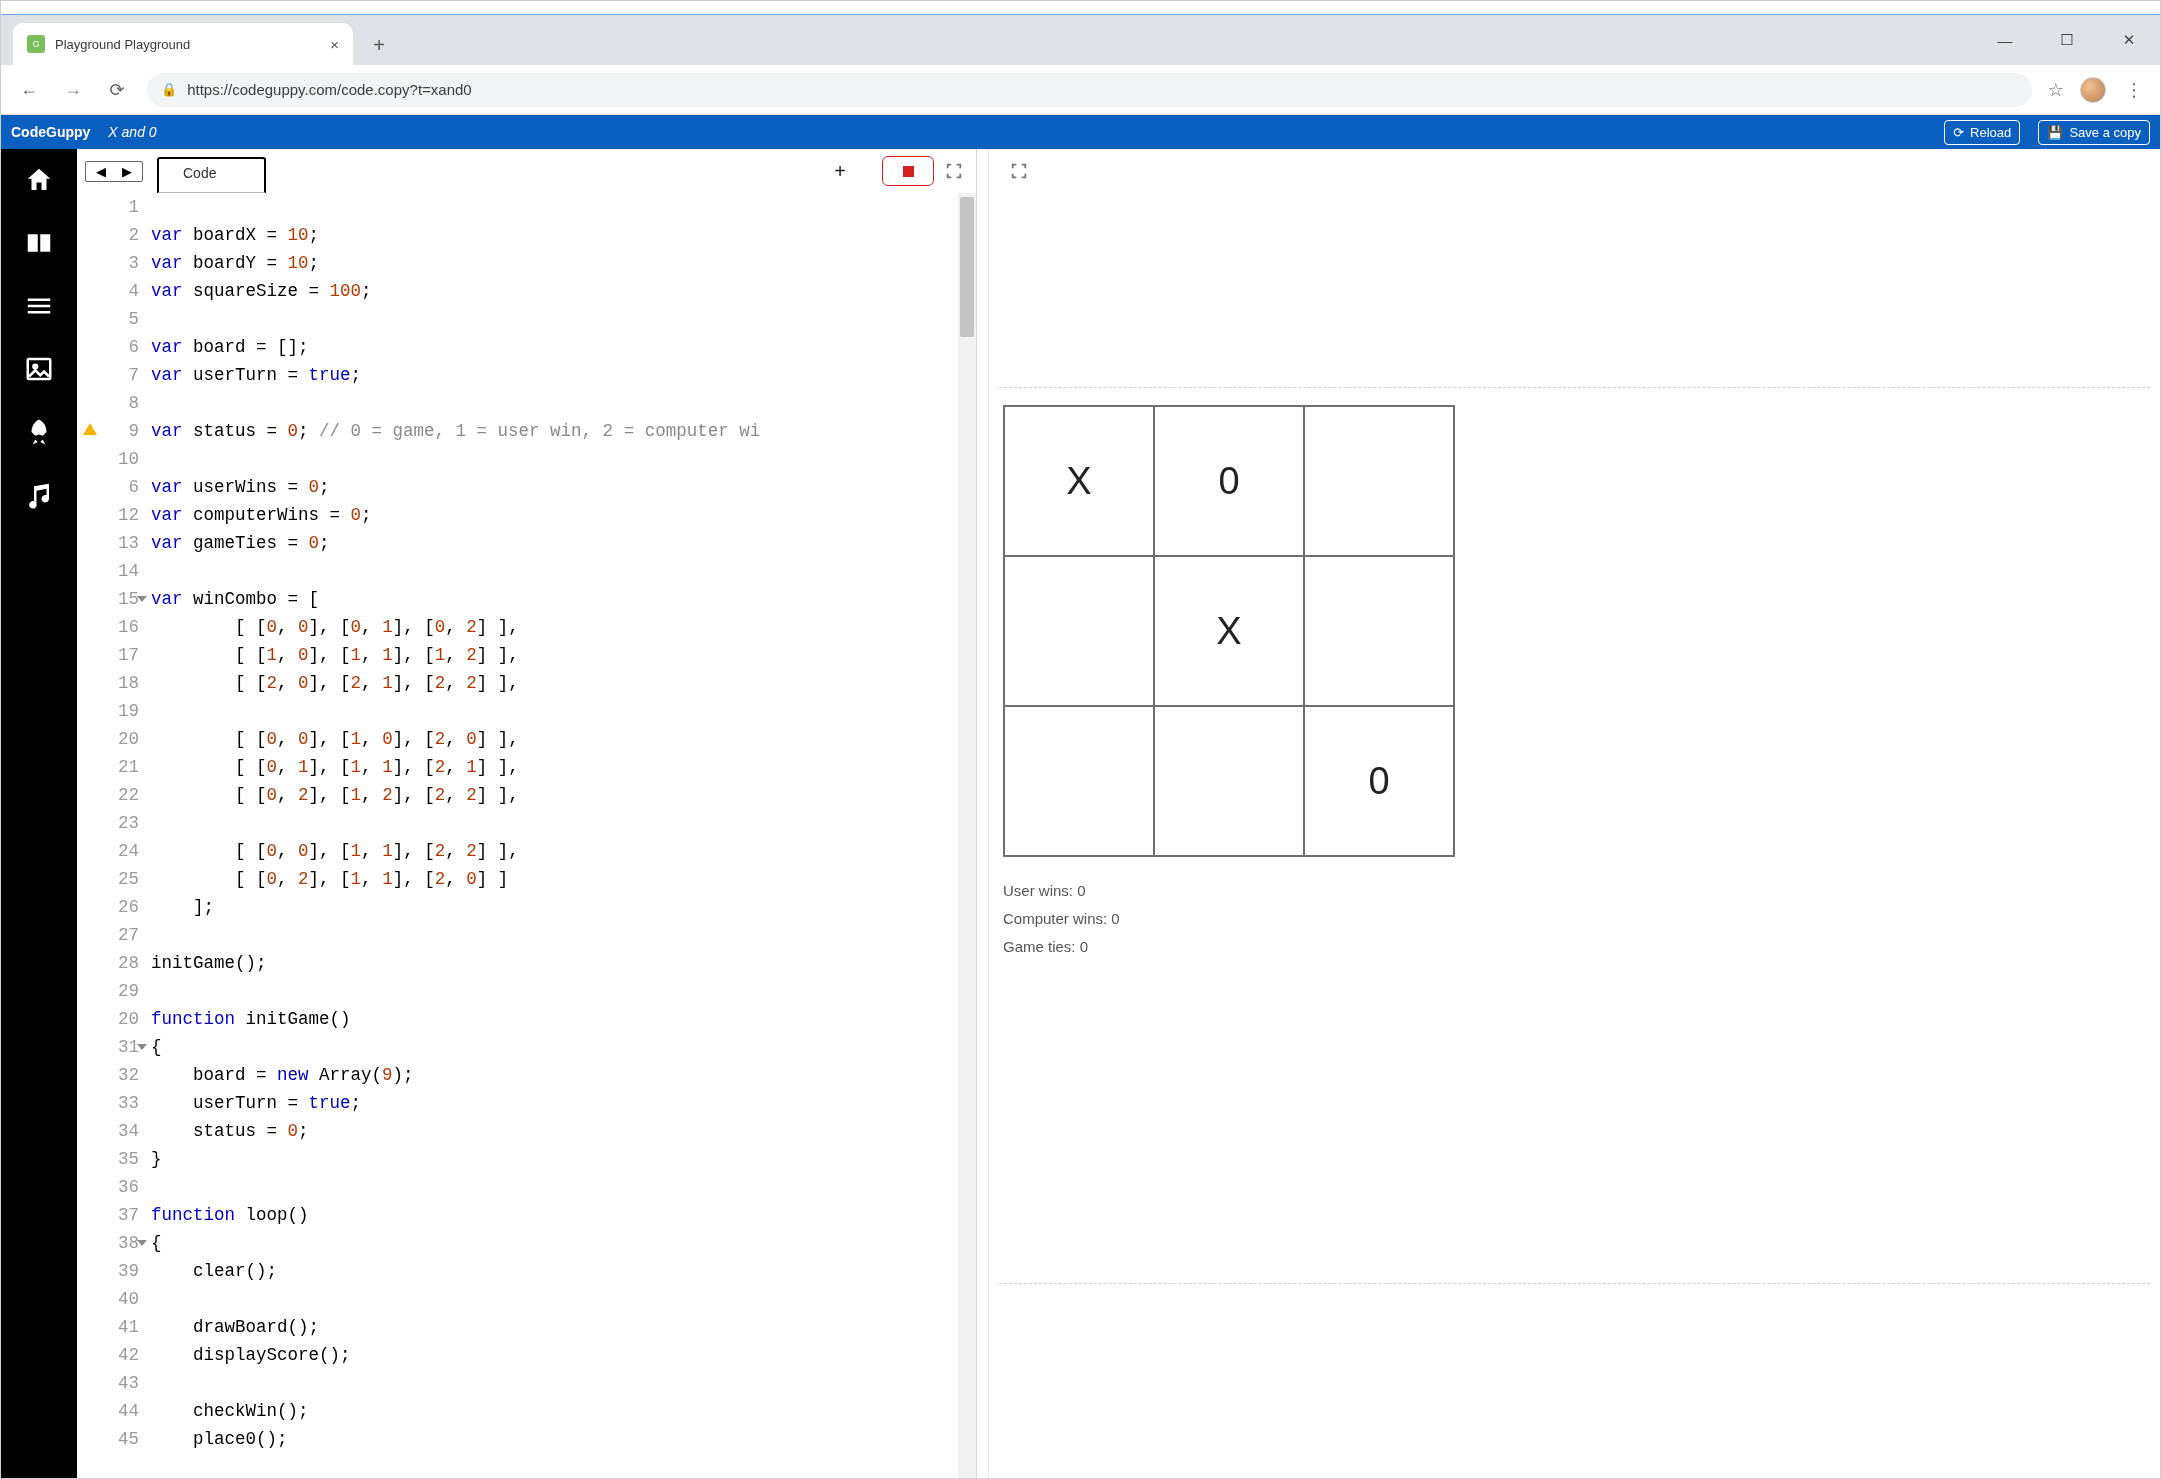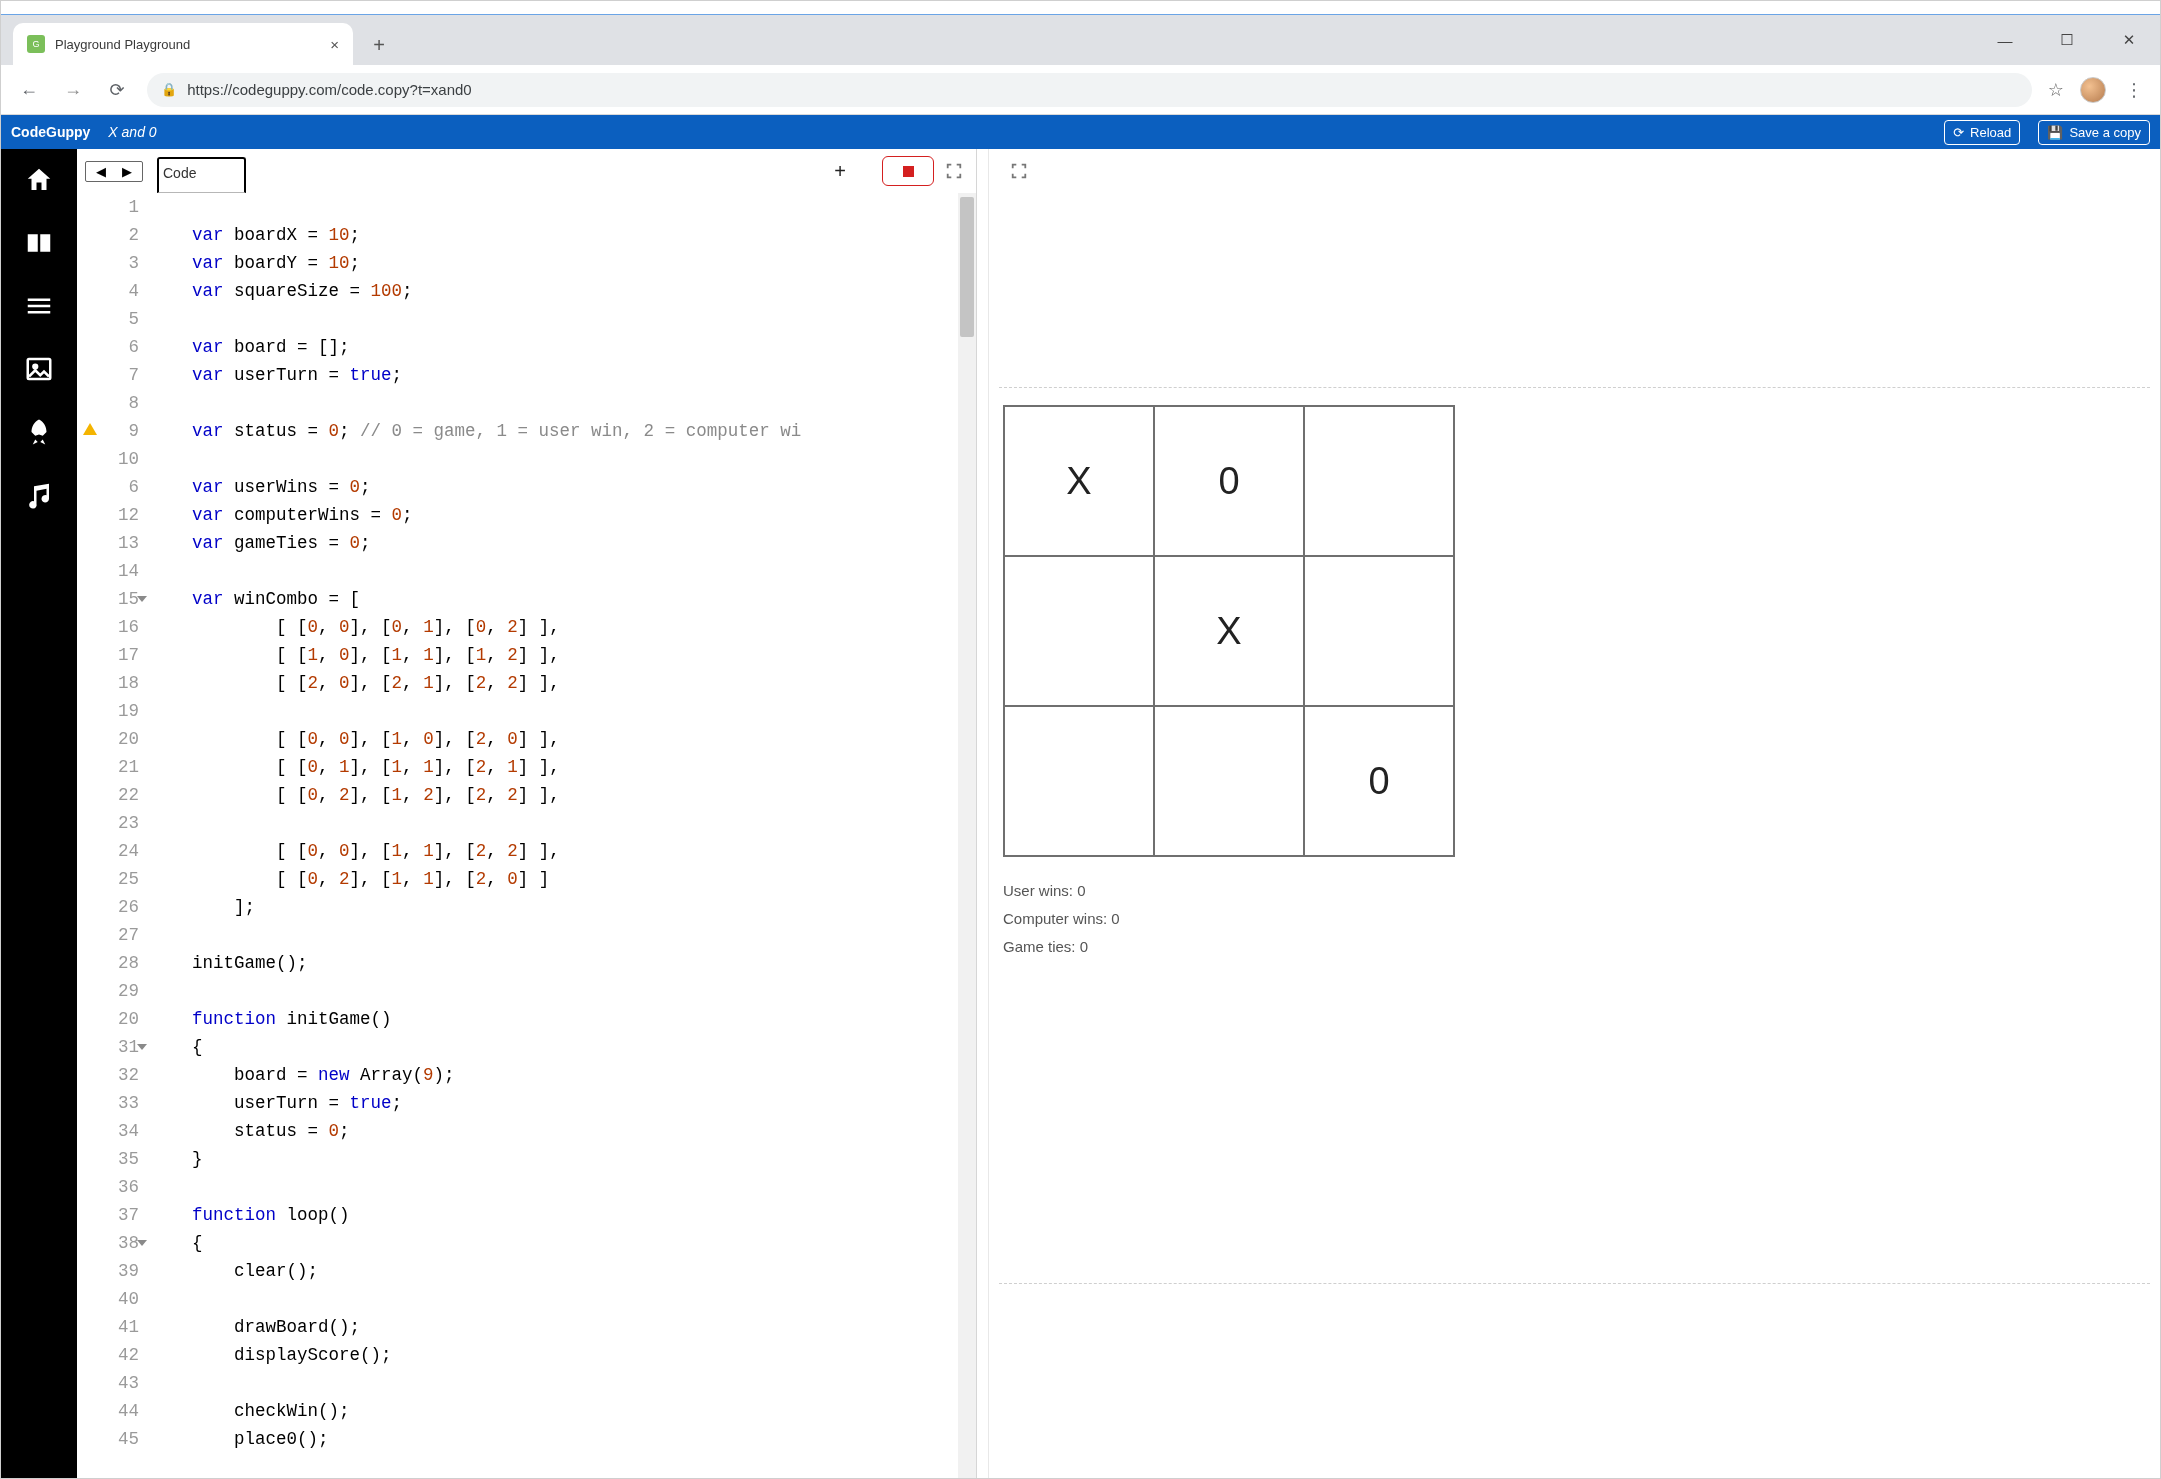--- a/index.html
+++ b/index.html
@@ -42,39 +42,39 @@
   
   .workspace { flex:1; display:flex; min-width:0;}
   .editor-pane { width:900px; display:flex; flex-direction:column; border-right:1px solid #d6d6d6; position:relative;}
   .splitter { width:12px; background:#fff; border-right:1px solid #e8e8e8;}
   .output-pane { flex:1; position:relative; background:#fff;}
   
   
   .editor-tabs { height:44px; display:flex; align-items:center; padding:0 8px; gap:6px; background:#fff;}
   .arrow-btn { width:18px; text-align:center; color:#000; font-size:13px;}
   .arrows-wrap { display:flex; border:1px solid #666; padding:2px 6px; border-radius:2px; gap:8px;}
-  .code-tab { border:2px solid #000; border-bottom:1px solid #b7b7b7; height:36px; padding:6px 48px 6px 4px; font-size:14px; color:#333; margin-left:8px; align-self:flex-end; background:#fff; border-top-left-radius:3px; border-top-right-radius:3px;}
+  .code-tab { border:2px solid #000; border-bottom:1px solid #b7b7b7; height:36px; padding:6px 48px 6px 24px; font-size:14px; color:#333; margin-left:8px; align-self:flex-end; background:#fff; border-top-left-radius:3px; border-top-right-radius:3px;}
   .editor-tabs .tab-spacer { flex:1;}
   .plus-btn { font-size:20px; color:#222; width:28px; text-align:center;}
   .stop-btn { width:52px; height:30px; border:1.5px solid #d42020; border-radius:6px; display:flex; align-items:center; justify-content:center; margin-left:22px;}
   .stop-square { width:11px; height:11px; background:#d42020;}
   .expand-btn { width:28px; display:flex; justify-content:center; color:#666;}
   .corner-svg { width:18px; height:18px;}
   
   .output-toolbar { height:44px; display:flex; align-items:center; padding-left:16px;}
   
   
   .editor { flex:1; display:flex; font-family: Consolas, "Courier New", monospace; font-size:17.5px; line-height:28px; position:relative; overflow:hidden; background:#fff;}
   .gutter { width:74px; text-align:right; color:#9a9a9a; padding-right:12px; background:#fff; user-select:none;}
   .gutter .ln { height:28px; position:relative;}
   .warn-icon { position:absolute; left:6px; top:6px; width:0; height:0; border-left:7px solid transparent; border-right:7px solid transparent; border-bottom:12px solid #f4b400;}
   .fold { position:absolute; left:62px; top:8px; width:0;height:0; border-top:5px solid transparent; border-bottom:5px solid transparent; border-left:6px solid #8a8a8a;}
   .fold.open { border-left:none; border-top:6px solid #8a8a8a; border-left:5px solid transparent; border-right:5px solid transparent; border-bottom:none; top:11px; left:60px;}
   .code { flex:1; white-space:pre; color:#000; overflow:hidden;}
-  .code .row { height:28px;margin-left:41px;}
+  .code .row { height:28px;}
   .kw { color:#0000c8; }
   .num { color:#b33a00; }
   .cmt { color:#8a8a8a; }
   .escroll { position:absolute; right:0; top:0; width:18px; height:100%; background:#f1f1f1;}
   .escroll .thumb { position:absolute; left:2px; right:2px; top:4px; height:140px; background:#c4c4c4; border-radius:2px;}
   
   
   .canvas-area { position:absolute; left:0; right:0; top:44px; bottom:0;}
   .dashed-top { position:absolute; left:10px; right:10px; top:194px; border-top:1.5px dashed #cfcfcf;}
   .dashed-bot { position:absolute; left:10px; right:10px; top:1090px; border-top:1.5px dashed #cfcfcf;}

